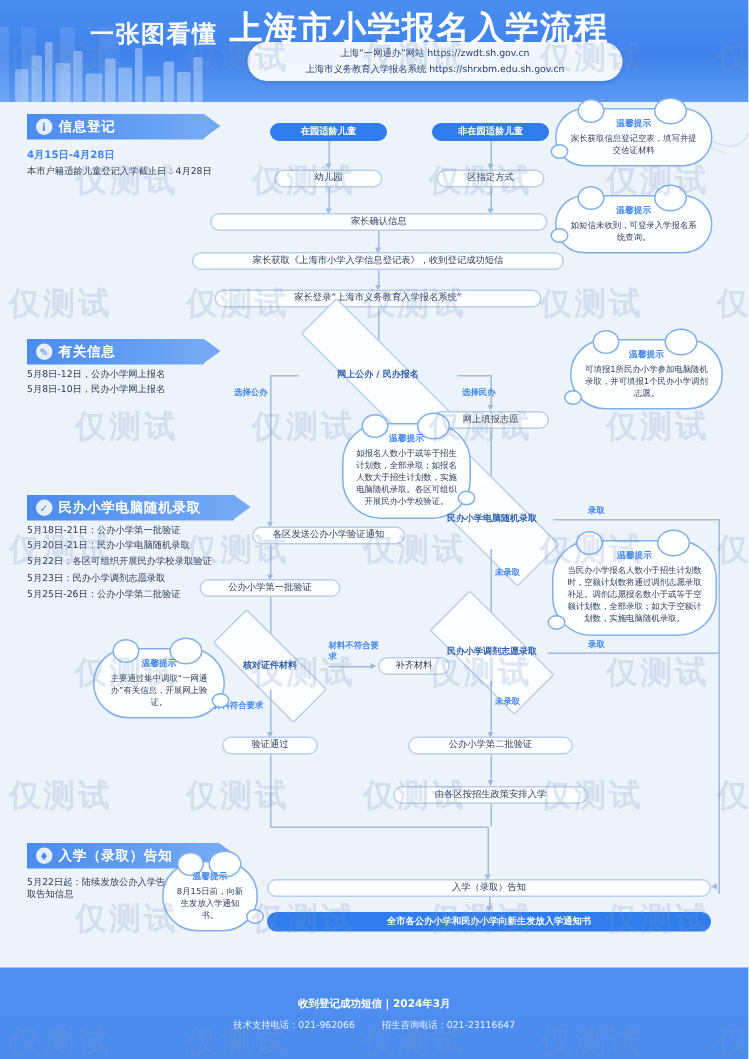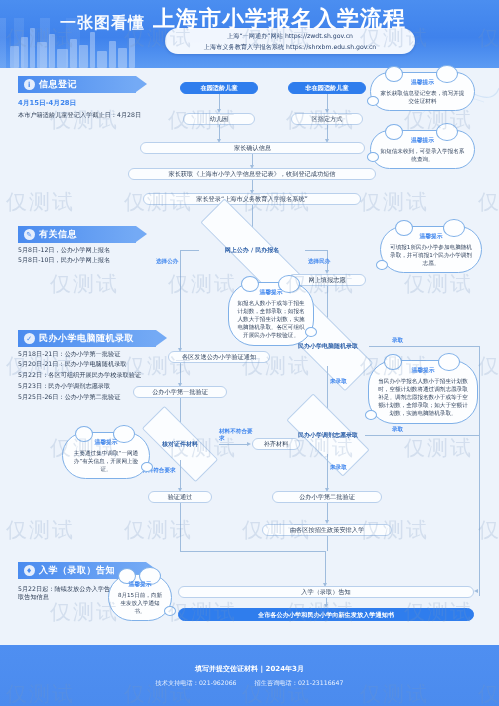--- a/index.html
+++ b/index.html
@@ -6,21 +6,21 @@
   body{
     width:499px;height:706px;overflow:hidden;
     font-family:"DejaVu Sans","Liberation Sans",sans-serif;
     background:#eef4fc;position:relative;
   }
   #page{position:absolute;inset:0;background:#edf3fb;}
 
   
   .wm{position:absolute;inset:0;pointer-events:none;z-index:40;overflow:hidden;}
   .wm span{
-    position:absolute;font-size:21px;font-weight:normal;color:rgba(120,150,190,.22);
+    position:absolute;font-size:21px;font-weight:bold;color:rgba(120,150,190,.22);
     white-space:nowrap;letter-spacing:2px;
   }
 
   
   .header{
     position:absolute;left:0;top:0;width:499px;height:68px;
     background:linear-gradient(180deg,#4b8ef0 0%,#3f82ec 55%,#5c9bf3 100%);
     overflow:hidden;
   }
   .header .sky{
@@ -385,21 +385,21 @@
     <div class="cloud" style="left:108px;top:506px;width:64px;">
       <div class="ctitle">温馨提示</div>
       <div class="ctext">8月15日前，向新生发放入学通知书。</div>
       <span class="tail" style="right:-5px;bottom:4px;"></span>
     </div>
 
   </div>
 
   <div class="footer">
     <div class="f1">
-      <span>填写并提交佐证材料</span>
+      <span>收到登记成功短信</span>
       <span>|</span>
       <span>2024年3月</span>
     </div>
     <div class="f2">
       <span>技术支持电话：021-962066</span>
       <span>招生咨询电话：021-23116647</span>
     </div>
   </div>
 
   <div class="wm" id="wm">

